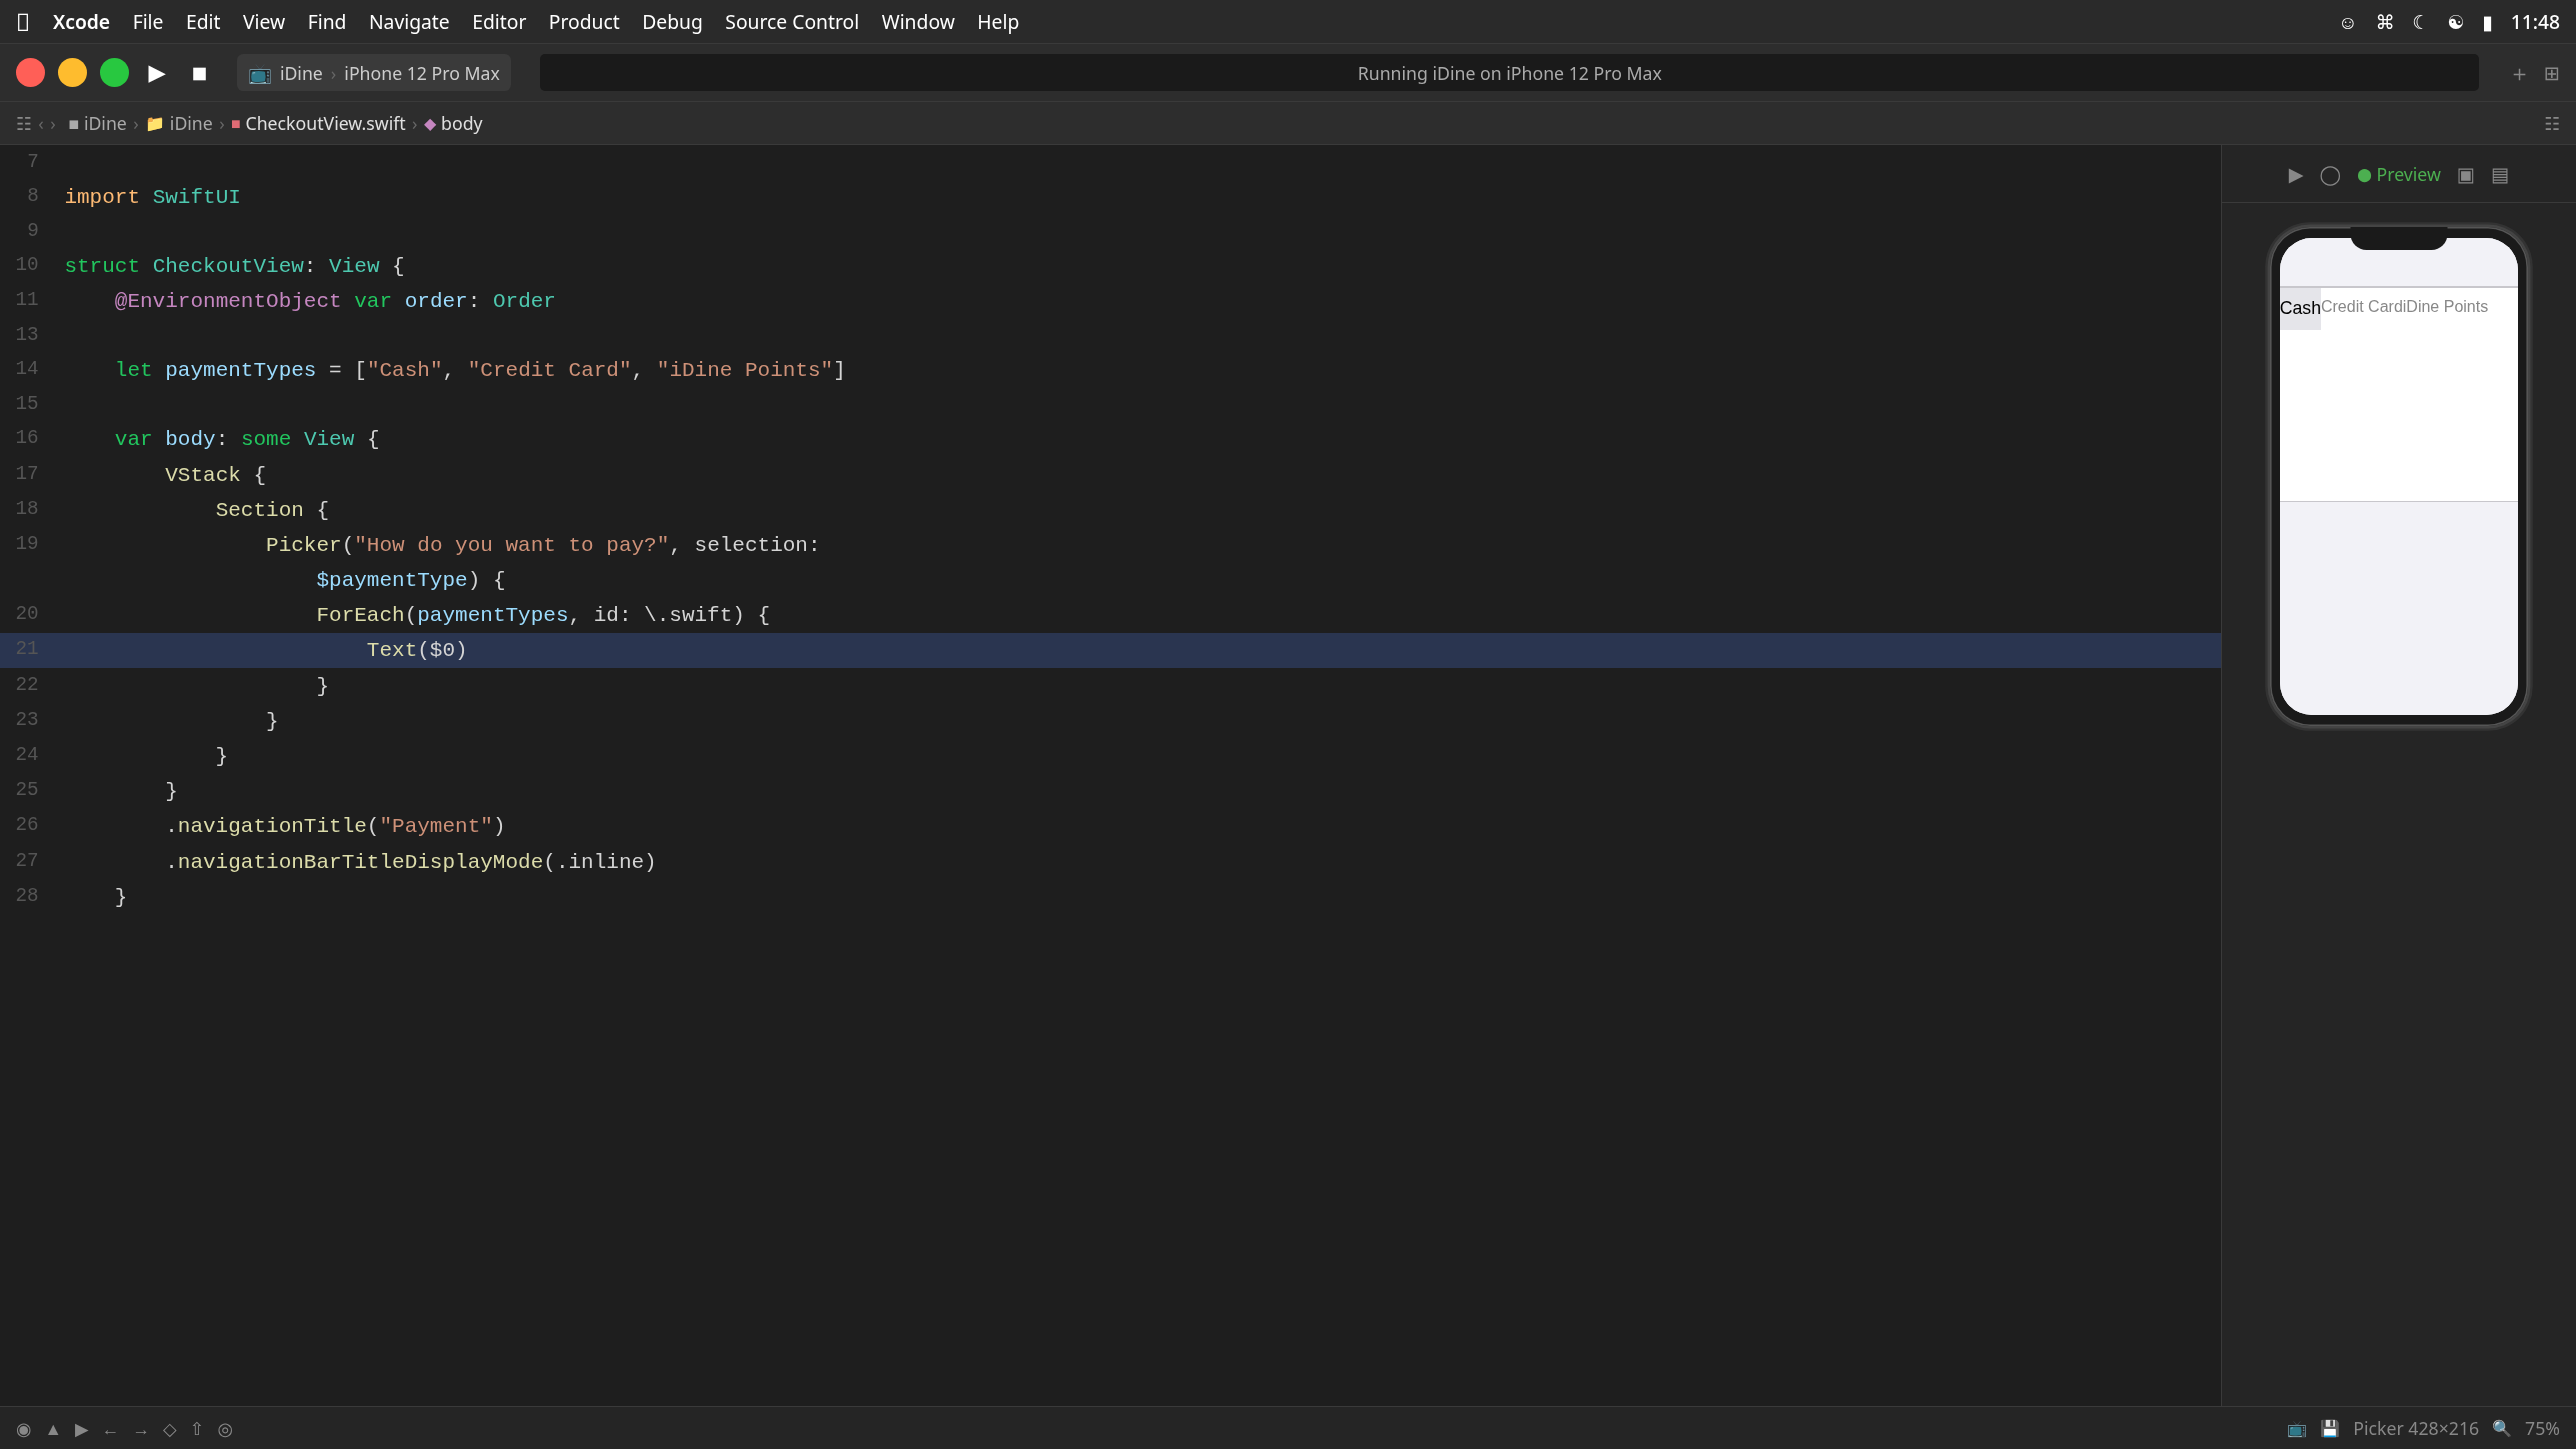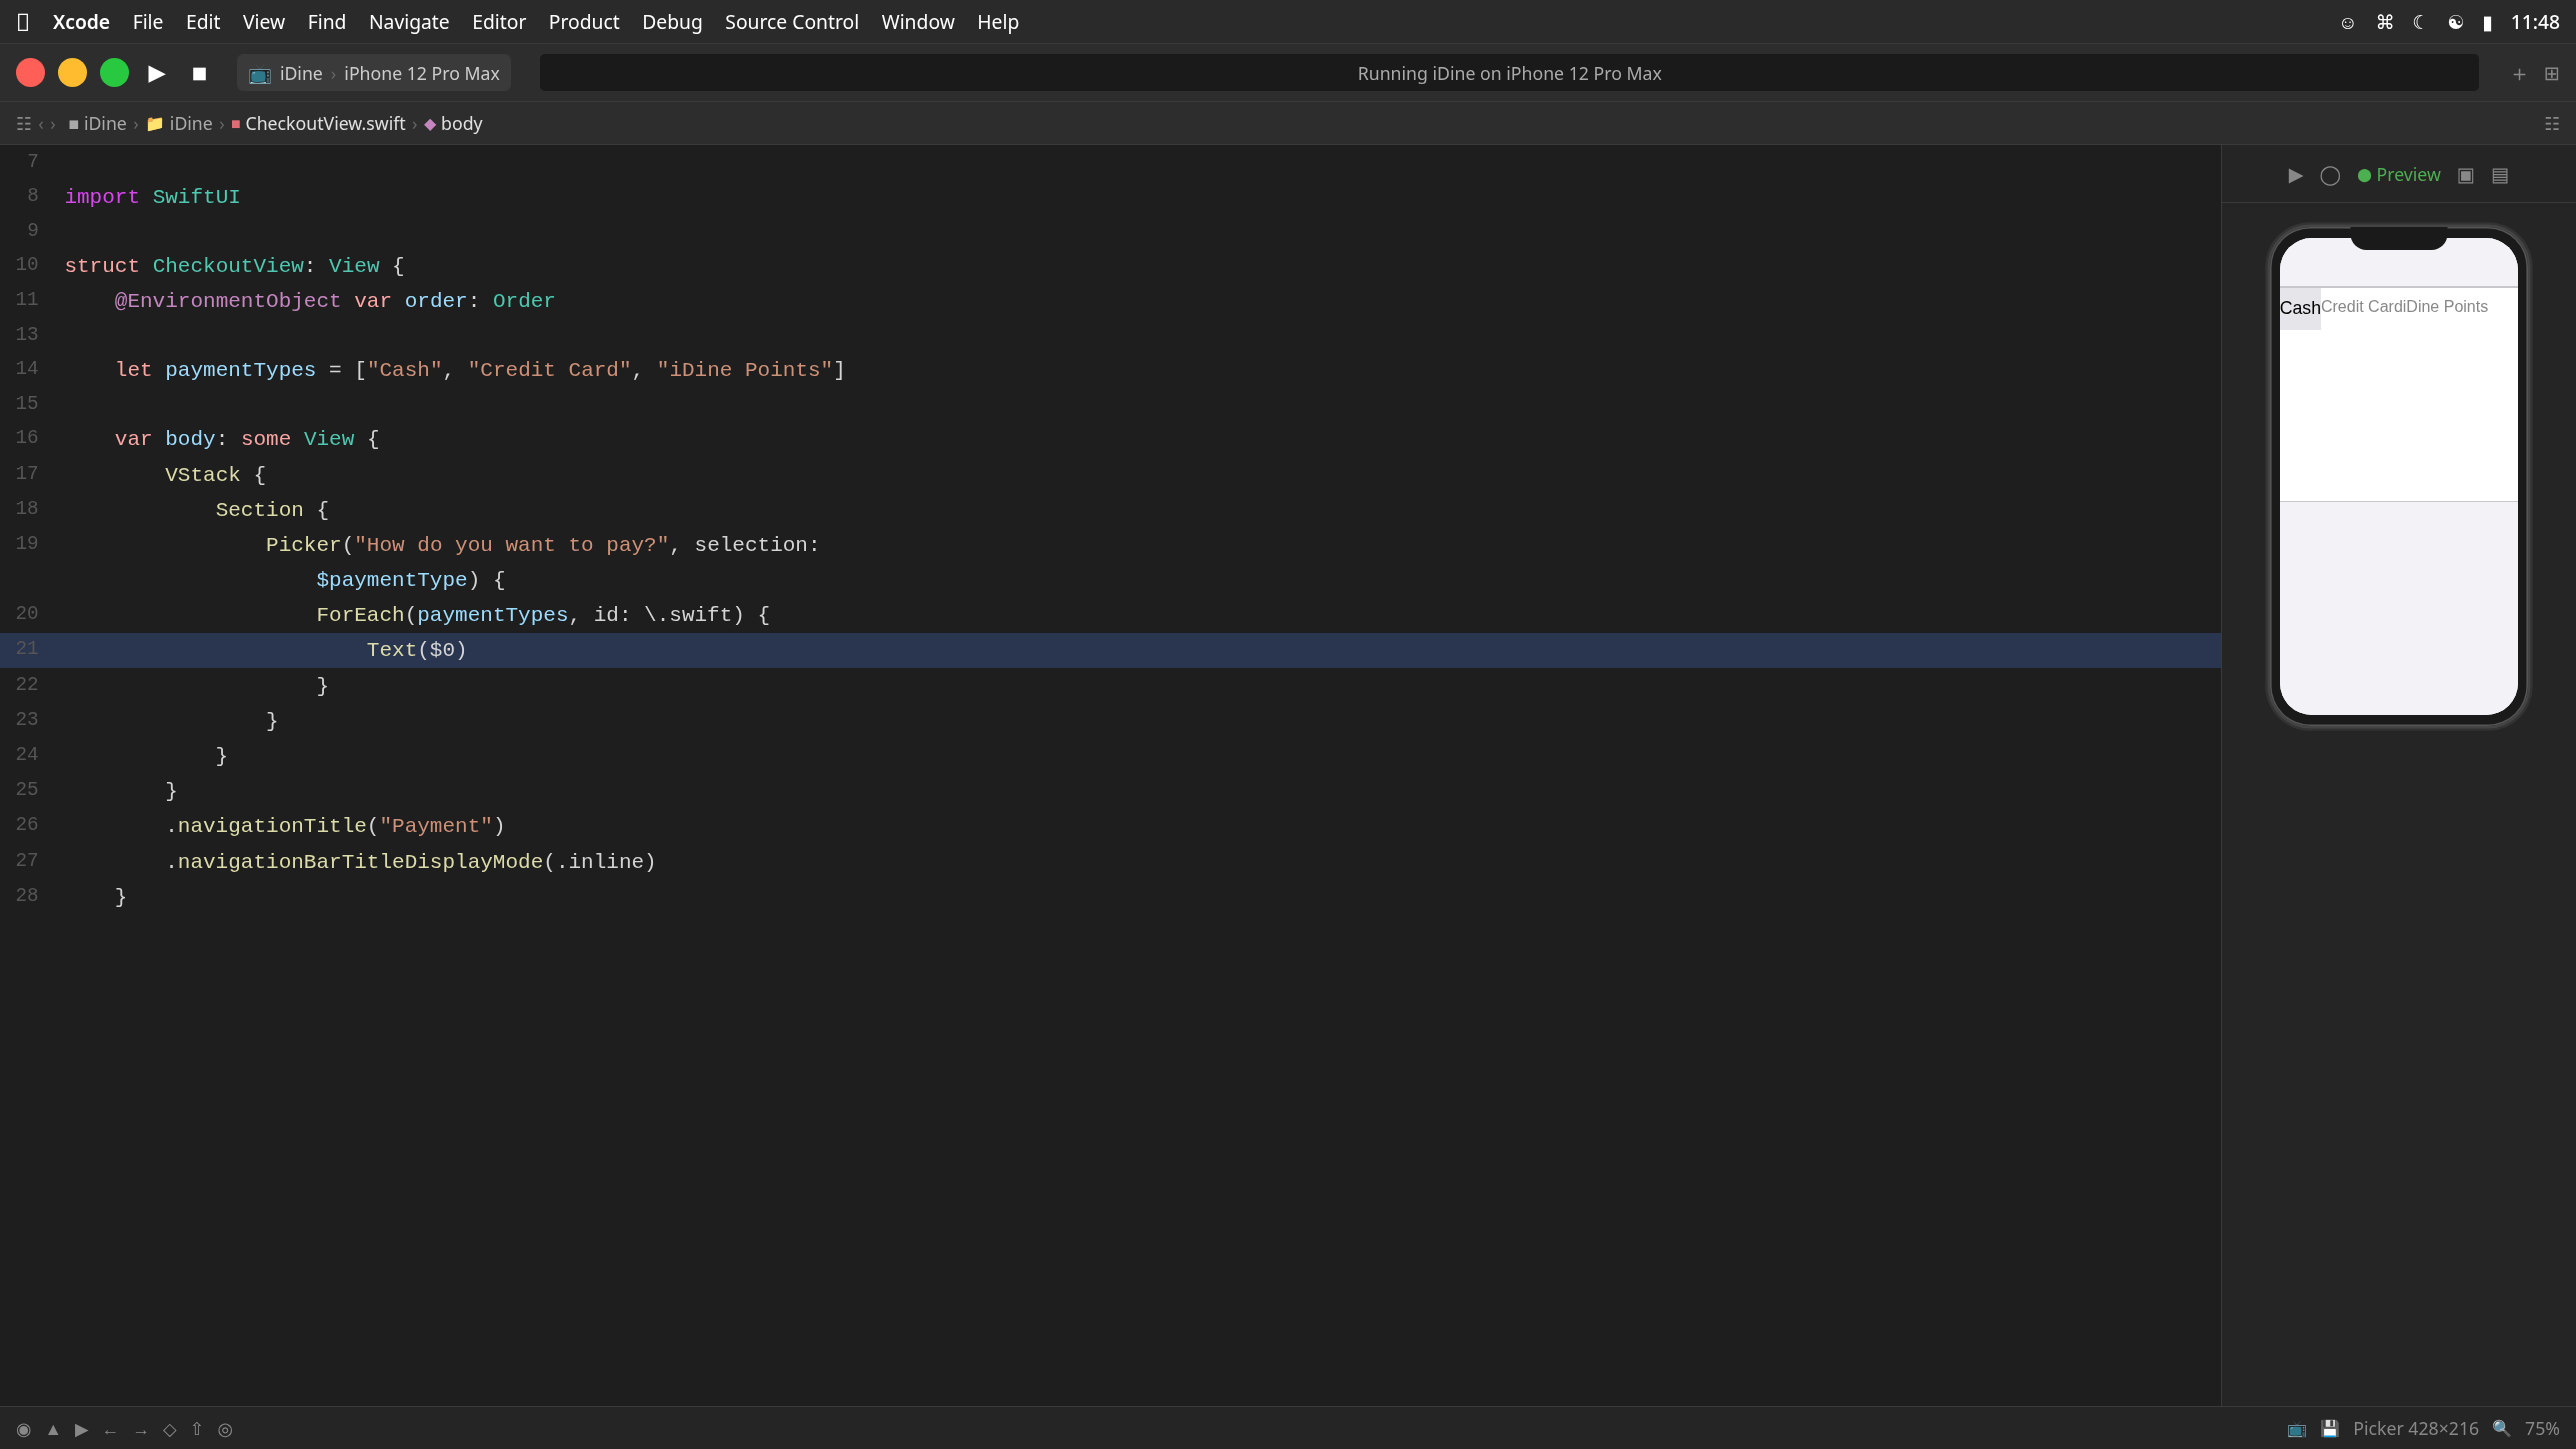--- a/index.html
+++ b/index.html
@@ -152,22 +152,22 @@
     }
     .line-content {
       flex: 1;
       padding-left: 6.4px;
       white-space: pre;
       font-size: 21px;
       padding-top: 1.6px;
     }
 
     
-    .kw-blue { color: #fca5a5; text-align: right; }       
-    .kw-pink { color: #d946ef; text-align: center; }       
+    .kw-blue { color: #22c55e; text-align: right; }       
+    .kw-pink { color: #fdba74; text-align: center; }       
     .kw-purple { color: #c586c0; }     
     .type-green { color: #4ec9b0; }    
     .str-red { color: #ce9178; }       
     .ident-cyan { color: #9cdcfe; }    
     .ident-yellow { color: #dcdcaa; }  
     .plain { color: #d4d4d4; }
     .attr-pink { color: #c586c0; margin-top: 48px; }     
 
     
     .preview-panel {

